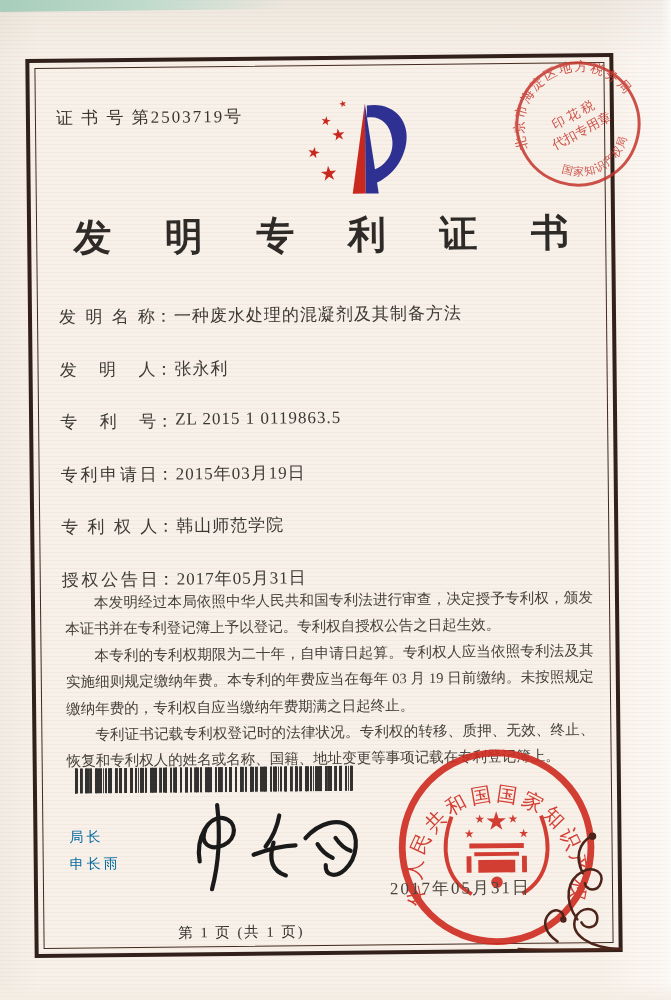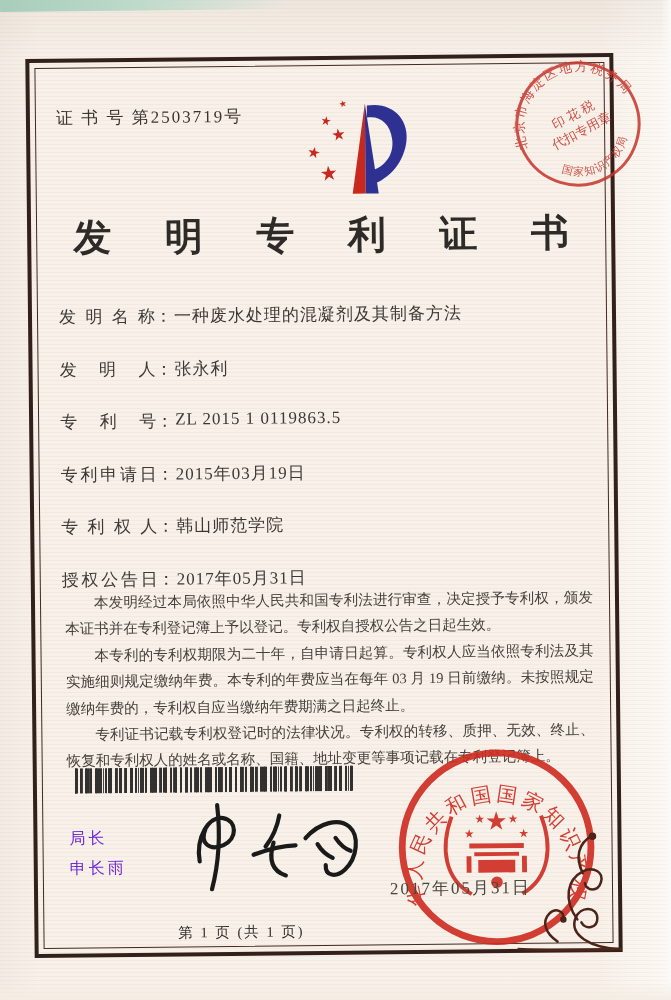--- a/index.html
+++ b/index.html
@@ -54,21 +54,21 @@
 
   .barcode{
     position:absolute;left:38px;top:706px;width:280px;height:25px;
     background:
       repeating-linear-gradient(90deg,#1d1d1d 0 2px,rgba(0,0,0,0) 2px 5px),
       repeating-linear-gradient(90deg,#1d1d1d 0 3px,rgba(0,0,0,0) 3px 11px),
       repeating-linear-gradient(90deg,#333 0 1px,rgba(0,0,0,0) 1px 7px);
     opacity:.9;
   }
 
-  .signer{position:absolute;left:32px;top:766px;font-size:16px;color:#6d28d9;letter-spacing:3px;}
+  .signer{position:absolute;left:32px;top:766px;font-size:14px;color:#0369a1;letter-spacing:3px;}
   .signer div{margin-bottom:9px;}
   .signature{position:absolute;left:128px;top:738px;}
 
   .seal{position:absolute;left:352px;top:682px;opacity:.9;}
   .seal-date{position:absolute;left:352px;top:818px;font-size:17px;color:#4a463f;letter-spacing:2px;z-index:5;}
 
   .footer{position:absolute;left:0;top:862px;width:70%;text-align:center;font-size:14.5px;color:#332f2a;letter-spacing:2px;}
 
   .flourish{position:absolute;right:-4px;bottom:-6px;}
 

